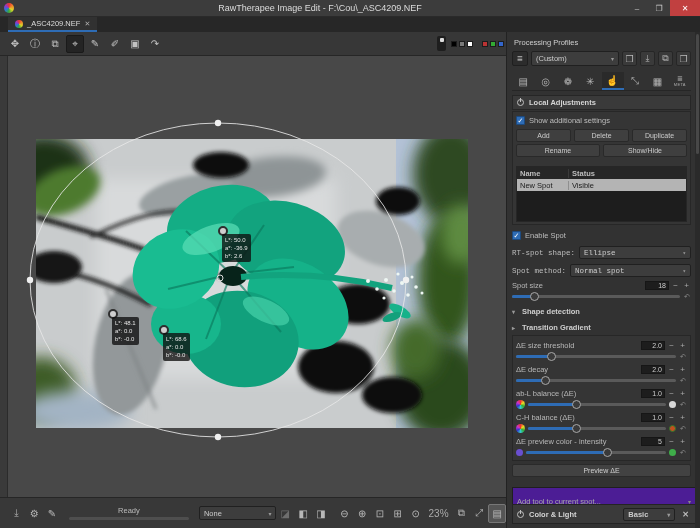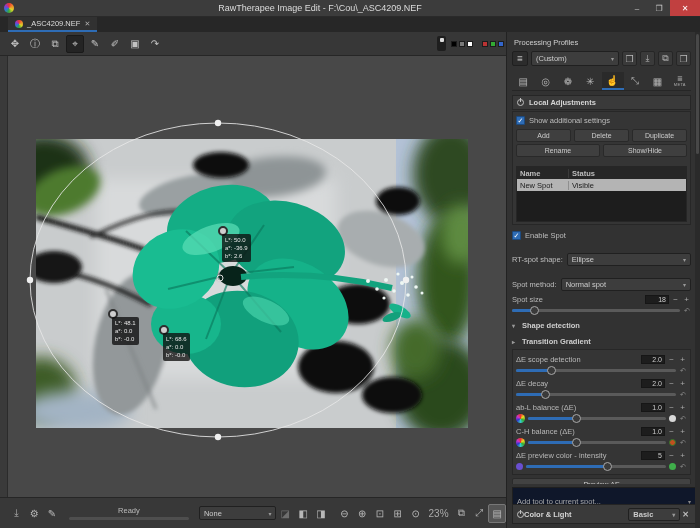--- a/index.html
+++ b/index.html
@@ -104,21 +104,21 @@
 
   .table { margin-top:9px; border:1px solid #262626; }
   .thead { display:flex; background:#262626; font-weight:bold; height:12px; align-items:center; }
   .thead .c1 { width:52px; padding-left:3px; border-right:1px solid #3a3a3a; }
   .thead .c2 { flex:1; padding-left:3px; }
   .trow { display:flex; background:#b4b4b4; color:#1c1c1c; height:12px; align-items:center; }
   .trow .c1 { width:52px; padding-left:3px; border-right:1px solid #8f8f8f; }
   .trow .c2 { flex:1; padding-left:3px; }
   .tempty { height:30px; background:#1d1d1d; }
 
-  .dprow { display:flex; align-items:center; gap:4px; height:15px; margin-top:10px; }
+  .dprow { display:flex; align-items:center; gap:4px; height:15px; margin-top:3px;font-family:Liberation Mono, monospace; }
   .dprow .combo { flex:1; height:13px; }
 
   .srow { margin-top:2px; }
   .sl1 { display:flex; align-items:center; height:11px; gap:2px; }
   .slabel { flex:1; color:#b8b8b8; }
   .sval { width:24px; height:9px; background:#1d1d1d; border:1px solid #161616; color:#ccc;
     text-align:right; padding-right:2px; font-size:7px; line-height:8px; }
   .sbtn { width:9px; text-align:center; color:#aaa; font-size:8px; }
   .sl2 { display:flex; align-items:center; gap:3px; height:11px; }
   .track { position:relative; flex:1; height:3px; background:#5a5a5a; border-radius:2px; }
@@ -126,25 +126,25 @@
   .track .thumb { position:absolute; top:-3.5px; width:9px; height:9px; margin-left:-4px; border-radius:50%;
     background:#3a3a3a; border:1.5px solid #a8a8a8; }
   .wheel { width:9px; height:9px; border-radius:50%;
     background:conic-gradient(#e33,#ed2,#3a3,#3cc,#33c,#c3c,#e33); }
   .cdot { width:7px; height:7px; border-radius:50%; }
   .reset { font-size:7px; color:#8a8a8a; width:8px; text-align:center; }
 
   .bigbtn { margin-top:3px; height:13px; background:#424242; border:1px solid #2a2a2a; border-radius:2px;
     display:flex; align-items:center; justify-content:center; color:#d0d0d0; font-size:7px; }
 
-  .addtool { position:absolute; left:5px; top:455px; width:184px; height:28px; background:#0f172a;
+  .addtool { position:absolute; left:5px; top:455px; width:184px; height:28px; background:#4c1d95;
     border:1px solid #1f1f1f; display:flex; align-items:center; padding:0 4px; color:#a8a8a8; }
   .addtool .carr { margin-left:auto; font-size:6px; color:#888; }
   .clheader { position:absolute; left:5px; top:472px; width:184px; height:20px; background:#3a3a3a;
-    border:1px solid #242424; display:flex; align-items:center; padding:0 4px;
+    border:1px solid #242424; display:flex; align-items:center; gap:5px; padding:0 4px;
     font-weight:bold; color:#d5d5d5; }
   .clheader .combo { width:52px; height:13px; margin-left:auto; }
   .clclose { font-size:8px; color:#bbb; padding:0 2px; }
 </style>
 </head>
 <body>
 
 <div class="win">
 
   <div class="titlebar">
@@ -471,21 +471,21 @@
       </div>
       <div class="expander">
         <span class="exparrow">▸</span>
         <span>Transition Gradient</span>
       </div>
 
       <div class="frame">
 
         <div class="srow">
           <div class="sl1">
-            <span class="slabel">ΔE scope detection</span>
+            <span class="slabel">ΔE size threshold</span>
             <span class="sval">2.0</span>
             <span class="sbtn">−</span>
             <span class="sbtn">+</span>
           </div>
           <div class="sl2">
             <div class="track">
               <div class="fill" style="width:22%"></div>
                 <div class="thumb" style="left:22%"></div>
             </div>
             <span class="reset">↶</span>

